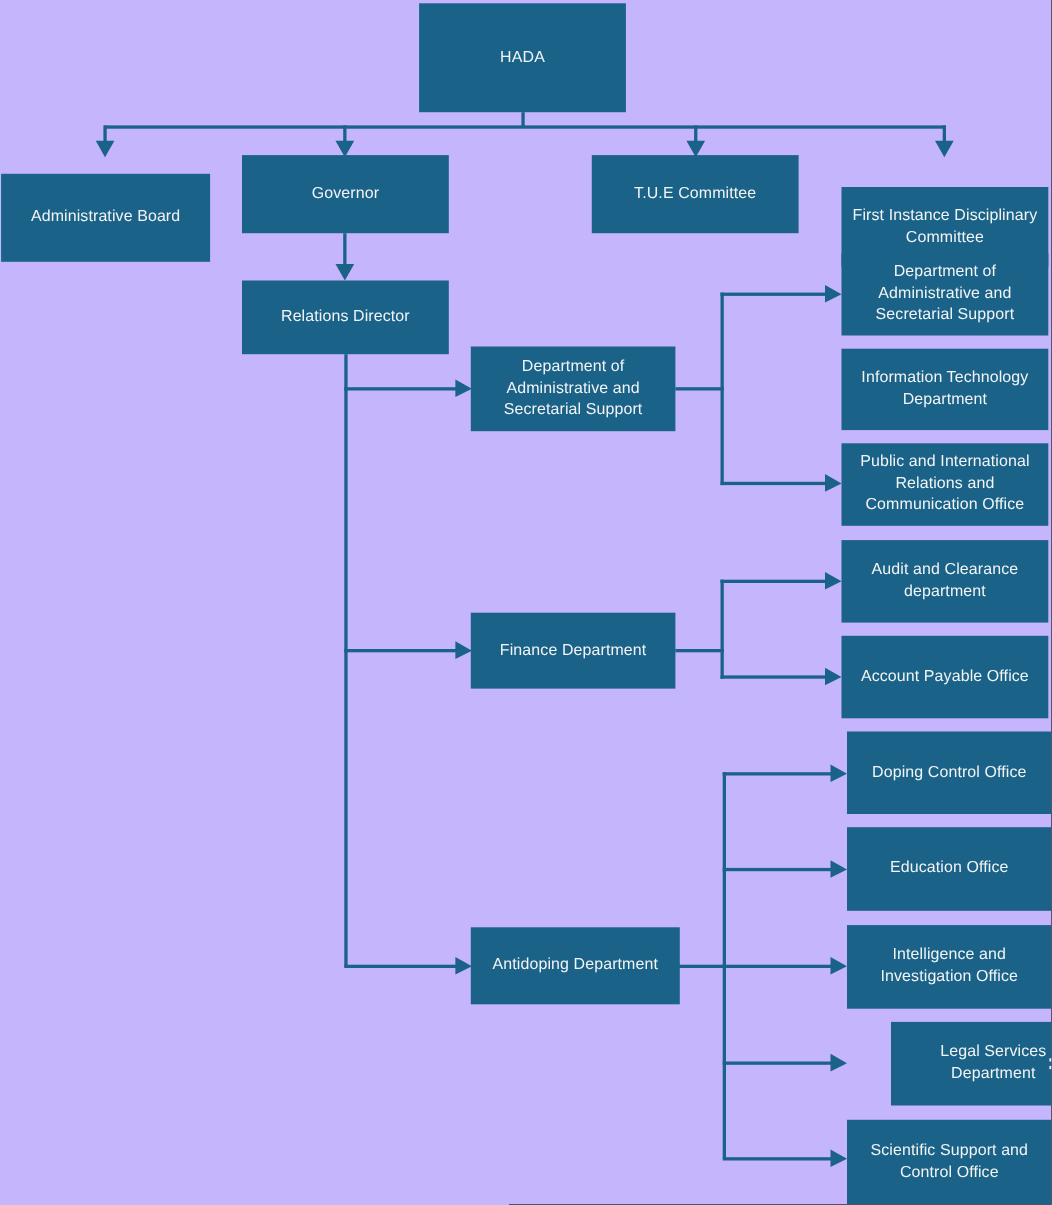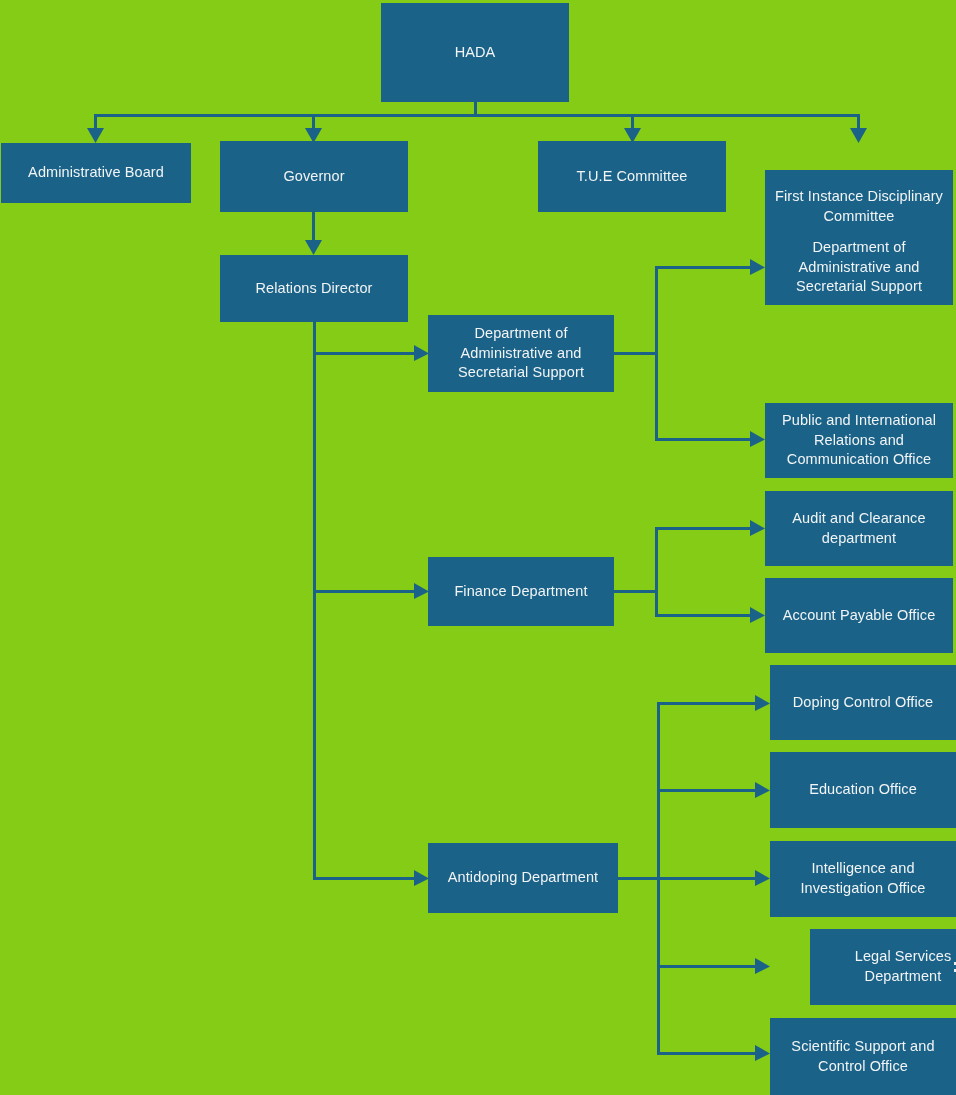--- a/index.html
+++ b/index.html
@@ -8,21 +8,21 @@
     padding: 0;
     background: #000000;
   }
   body {
     font-family: "Liberation Sans", sans-serif;
   }
   #chart-root {
     position: relative;
     width: 956px;
     height: 1095px;
-    background: #84cc16;
+    background: #c4b5fd;
     overflow: hidden;
   }
   .node {
     position: absolute;
     background: #1a6288;
     color: #f2f4f5;
     display: flex;
     align-items: center;
     justify-content: center;
     text-align: center;
@@ -120,21 +120,21 @@
     <polygon class="arrow-head" points="755,782 755,798 770,790.5"></polygon>
     <polygon class="arrow-head" points="755,870 755,886 770,878.5"></polygon>
     <polygon class="arrow-head" points="755,958 755,974 770,966.5"></polygon>
     <polygon class="arrow-head" points="755,1045 755,1061 770,1053.5"></polygon>
   </svg>
 
   <div class="node" style="left:381px; top:3px; width:188px; height:99px;">
     <span>HADA</span>
   </div>
 
-  <div class="node" style="left:1px; top:143px; width:190px; height:60px;">
+  <div class="node" style="left:1px; top:158px; width:190px; height:80px;">
     <span>Administrative Board</span>
   </div>
 
   <div class="node" style="left:220px; top:141px; width:188px; height:71px;">
     <span>Governor</span>
   </div>
 
   <div class="node" style="left:538px; top:141px; width:188px; height:71px;">
     <span>T.U.E Committee</span>
   </div>
@@ -156,20 +156,23 @@
   </div>
 
   <div class="node" style="left:428px; top:843px; width:190px; height:70px;">
     <span>Antidoping Department</span>
   </div>
 
   <div class="node" style="left:765px; top:230px; width:188px; height:75px;">
     <span>Department of Administrative and Secretarial Support</span>
   </div>
 
+  <div class="node" style="left:765px; top:317px; width:188px; height:74px;">
+    <span>Information Technology Department</span>
+  </div>
 
   <div class="node" style="left:765px; top:403px; width:188px; height:75px;">
     <span>Public and International Relations and Communication Office</span>
   </div>
 
   <div class="node" style="left:765px; top:491px; width:188px; height:75px;">
     <span>Audit and Clearance department</span>
   </div>
 
   <div class="node" style="left:765px; top:578px; width:188px; height:75px;">

